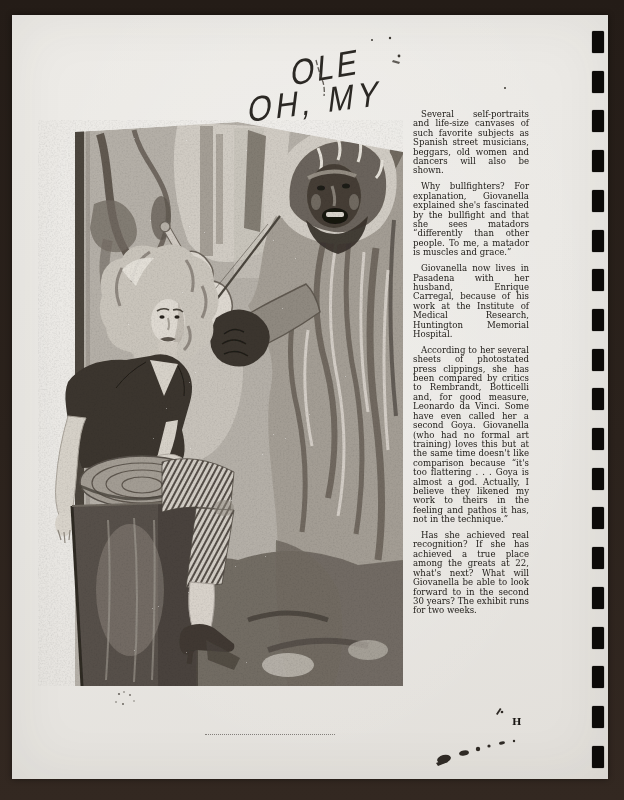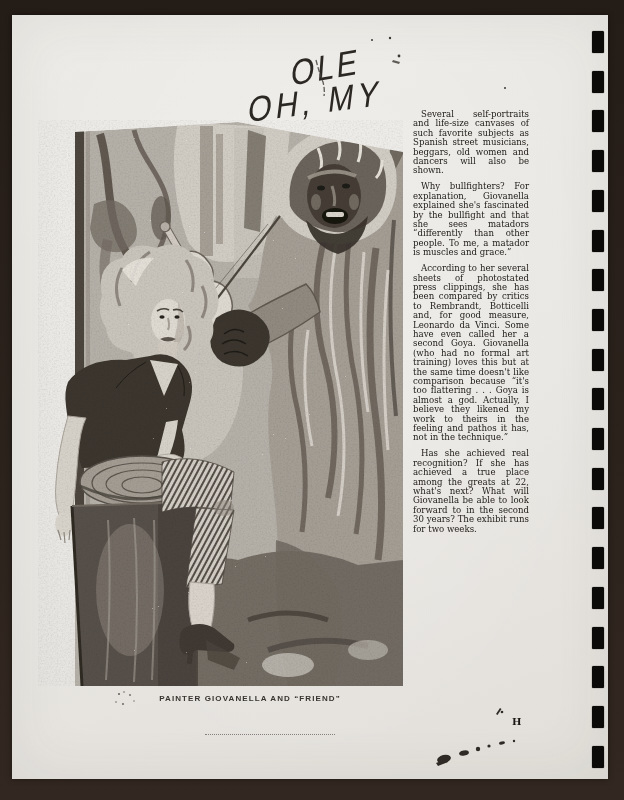--- a/index.html
+++ b/index.html
@@ -215,25 +215,25 @@
       <path d="M152,462 Q148,492 156,512 L172,512 Q178,488 176,464 Z" fill="#d8d2ca" stroke="#a8a19a" stroke-width="1"></path>
       <path d="M146,508 Q162,500 176,508 L196,524 Q198,532 188,532 L158,530 Q146,540 142,528 Q140,514 146,508 Z" fill="#3f3932"></path>
       <rect x="150" y="530" width="5" height="14" fill="#3f3932" transform="rotate(8 152 534)"></rect>
       <path d="M168,520 L202,538 L196,550 L170,540 Z" fill="#4a443c" opacity=".8"></path>
     </g>
 
     <rect width="365" height="566" fill="#888" filter="url(#gmul)" opacity=".45" style="mix-blend-mode:multiply"></rect>
     <rect width="365" height="566" fill="#000" filter="url(#gscr)" opacity=".4" style="mix-blend-mode:screen"></rect>
   </svg>
 
-  <div class="caption">PAINTER GIOVANELLA AND “FRIEND”</div>
 
   <div class="article">
     <p>Several self-portraits and life-size canvases of such favorite subjects as Spanish street musicians, beggars, old women and dancers will also be shown.</p>
     <p>Why bullfighters? For explanation, Giovanella explained she's fascinated by the bullfight and that she sees matadors “differently than other people. To me, a matador is muscles and grace.”</p>
+    <p>Giovanella now lives in Pasadena with her husband, Enrique Carregal, because of his work at the Institute of Medical Research, Huntington Memorial Hospital.</p>
     <p>According to her several sheets of photostated press clippings, she has been compared by critics to Rembrandt, Botticelli and, for good measure, Leonardo da Vinci. Some have even called her a second Goya. Giovanella (who had no formal art training) loves this but at the same time doesn't like comparison because “it's too flattering . . . Goya is almost a god. Actually, I believe they likened my work to theirs in the feeling and pathos it has, not in the technique.”</p>
     <p>Has she achieved real recognition? If she has achieved a true place among the greats at 22, what's next? What will Giovanella be able to look forward to in the second 30 years? The exhibit runs for two weeks.</p>
   </div>
 
   <div class="dotline"></div>
   <div class="pagemark">H</div>
 
   <svg class="marks" viewBox="0 0 596 764" aria-hidden="true">
     <g fill="#3c3832" stroke="none">
       <circle cx="360" cy="25" r="1"></circle>

